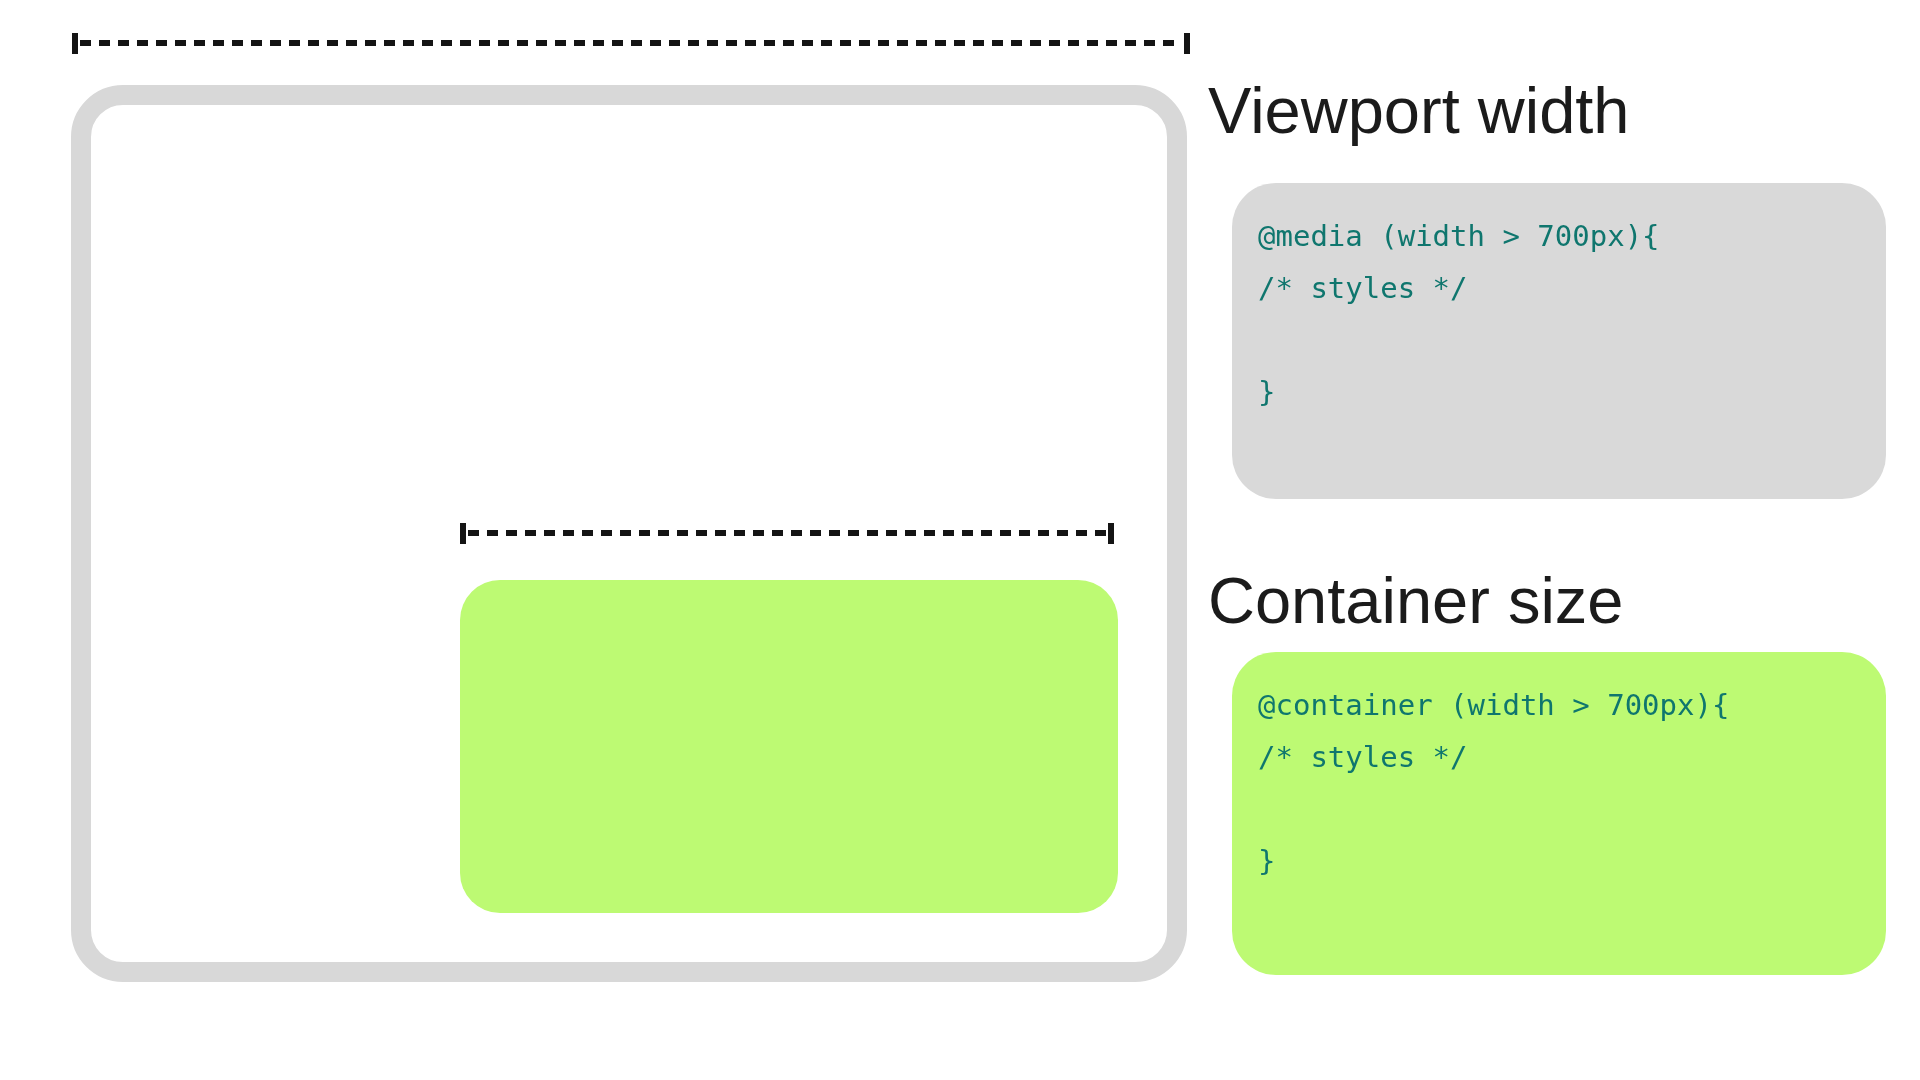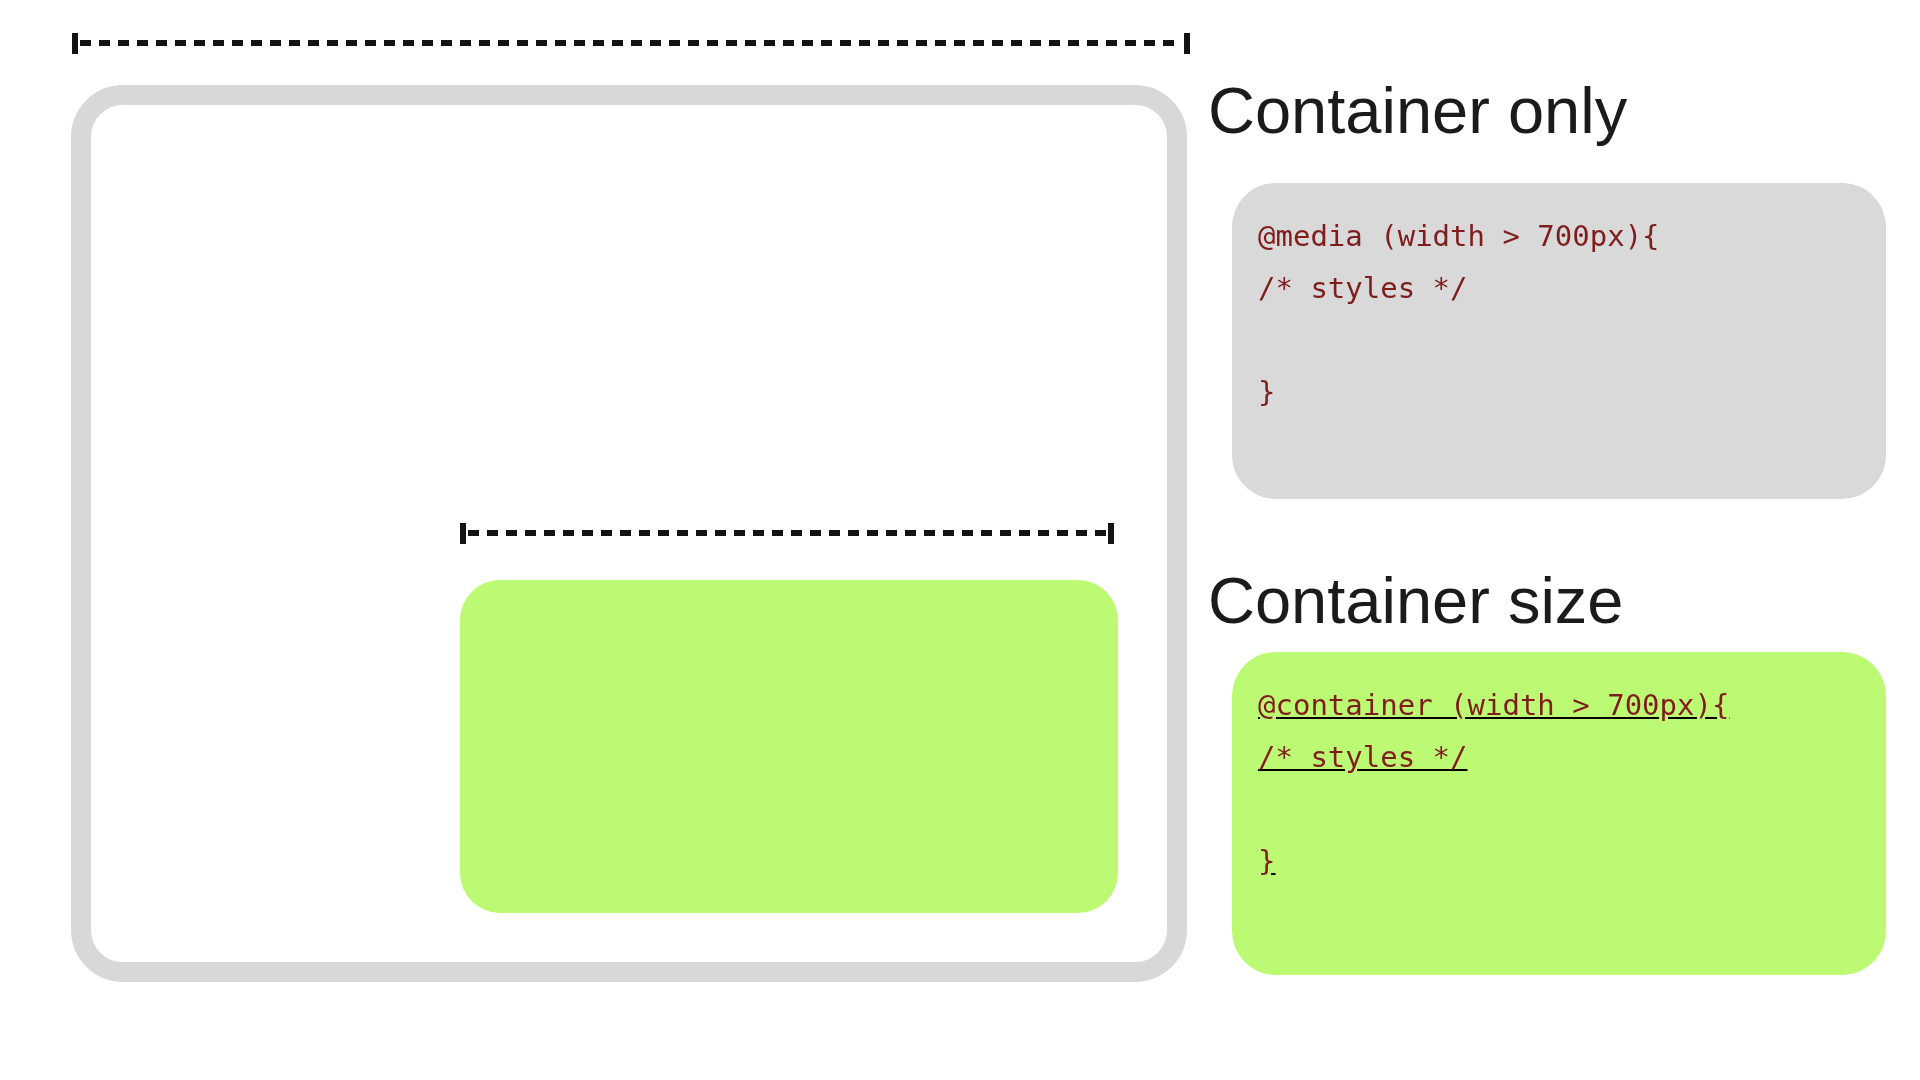--- a/index.html
+++ b/index.html
@@ -38,26 +38,26 @@
     white-space:nowrap;
   }
   #viewport-heading{top:74px;}
   #container-heading{top:564px;text-align:center;}
 
   .code-block{
     position:absolute;left:1232px;width:654px;box-sizing:border-box;
     border-radius:44px;padding:27px 20px 0 26px;
   }
   #viewport-code{top:183px;height:316px;background:#d9d9d9;}
-  #container-code{top:652px;height:323px;background:#bdfa73;text-decoration:underline;}
+  #container-code{top:652px;height:323px;background:#bdfa73;}
 
   .code-line{
     font-family:"DejaVu Sans Mono","Liberation Mono",monospace;
     font-size:29px;line-height:52px;height:52px;
-    color:#7f1d1d;white-space:pre;
+    color:#0f766e;white-space:pre;
   }
 </style>
 </head>
 <body>
 
 <div class="measure" id="viewport-measure">
   <div class="tick"></div>
   <div class="dashes"></div>
   <div class="tick"></div>
 </div>
@@ -65,21 +65,21 @@
 <div class="viewport-frame"></div>
 
 <div class="measure" id="container-measure">
   <div class="tick"></div>
   <div class="dashes"></div>
   <div class="tick"></div>
 </div>
 
 <div class="container-box"></div>
 
-<div class="panel-heading" id="viewport-heading">Container only</div>
+<div class="panel-heading" id="viewport-heading">Viewport width</div>
 
 <div class="code-block" id="viewport-code">
   <div class="code-line">@media (width &gt; 700px){</div>
   <div class="code-line">/* styles */</div>
   <div class="code-line"></div>
   <div class="code-line">}</div>
 </div>
 
 <div class="panel-heading" id="container-heading">Container size</div>
 

